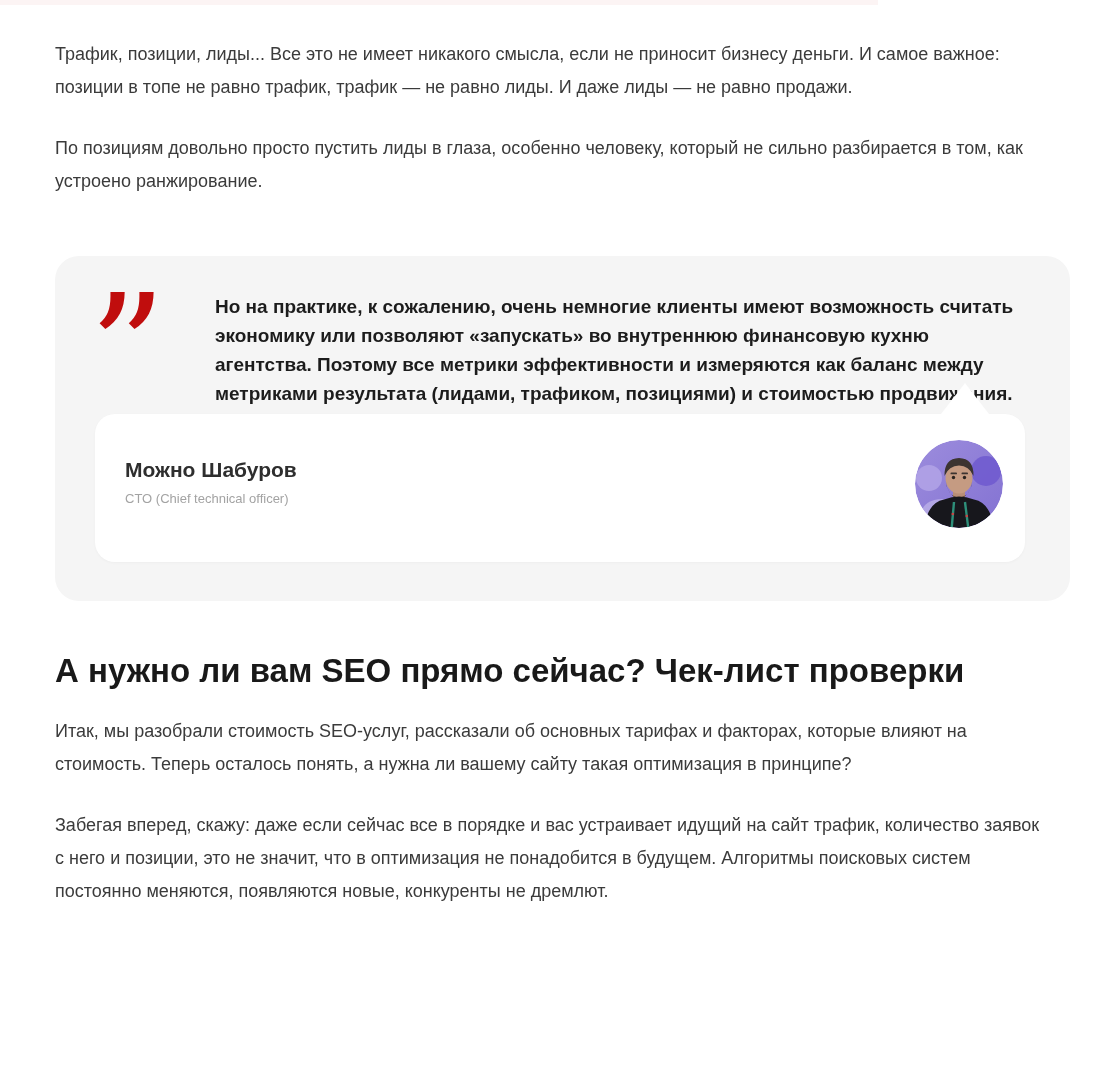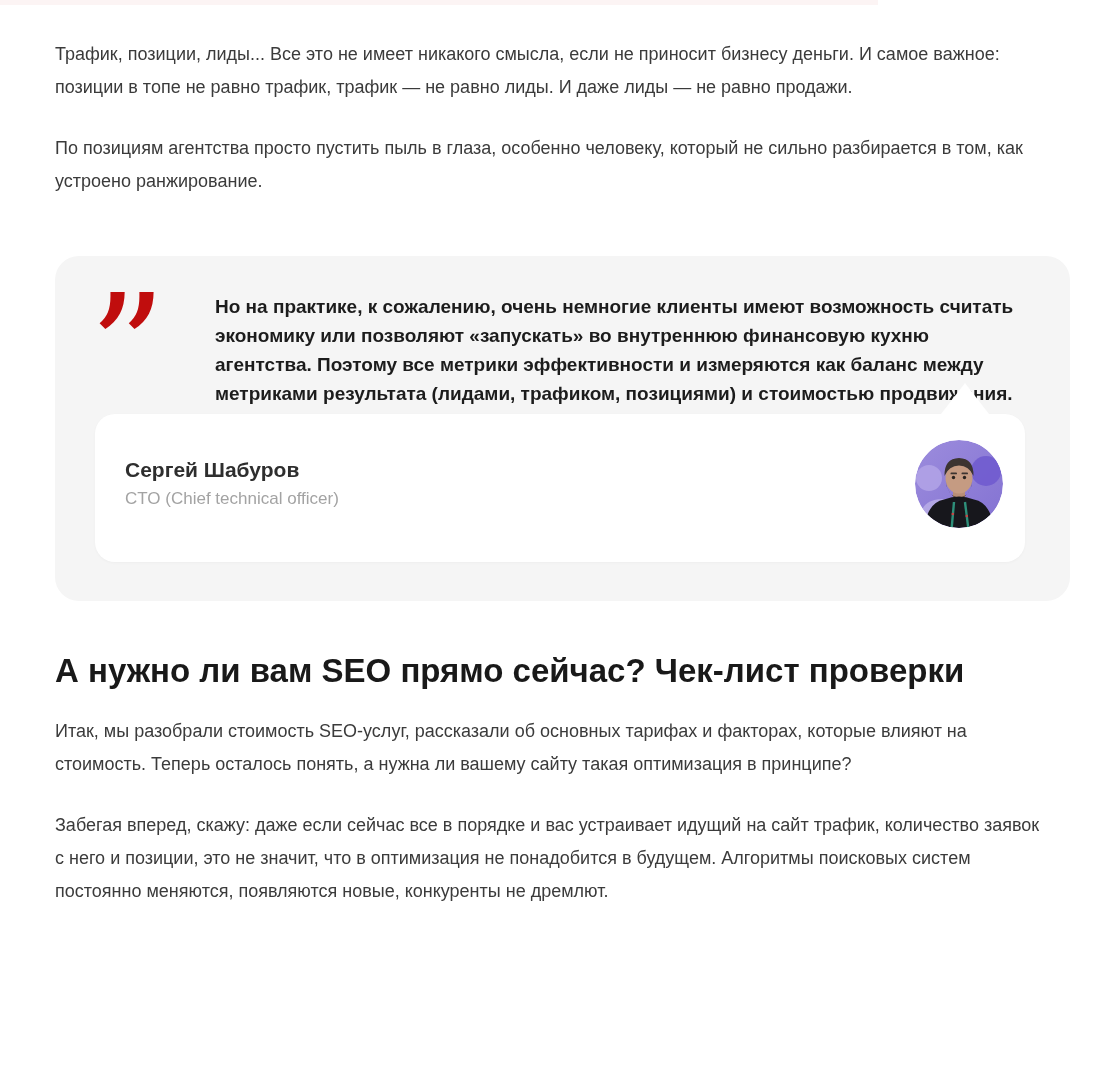--- a/index.html
+++ b/index.html
@@ -75,21 +75,21 @@
     border-bottom: 31px solid #ffffff;
   }
   .author-name {
     font-size: 21px;
     font-weight: bold;
     color: #2e2e2e;
     line-height: 24px;
   }
   .author-title {
     margin-top: 6px;
-    font-size: 17px;
+    font-size: 13px;
     color: #a3a3a3;
     line-height: 22px;
   }
   .avatar {
     position: absolute;
     top: 26px; right: 22px;
     width: 88px; height: 88px;
     border-radius: 50%;
     overflow: hidden;
   }
@@ -107,32 +107,32 @@
   .section-paragraphs .body-text:first-child { margin-top: 24px; }
 </style>
 </head>
 <body>
 
 <div class="top-strip"></div>
 
 <main class="article">
 
   <p class="body-text">Трафик, позиции, лиды... Все это не имеет никакого смысла, если не приносит бизнесу деньги. И самое важное: позиции в топе не равно трафик, трафик — не равно лиды. И даже лиды — не равно продажи.</p>
-  <p class="body-text">По позициям агентства просто пустить пыль в глаза, особенно человеку, который не сильно разбирается в том, как устроено ранжирование.</p>
+  <p class="body-text">По позициям довольно просто пустить лиды в глаза, особенно человеку, который не сильно разбирается в том, как устроено ранжирование.</p>
 
   <section class="quote-block">
     <span class="quote-icon">”</span>
 
     <div class="quote-text">
       <p>Но на практике, к сожалению, очень немногие клиенты имеют возможность считать экономику или позволяют «запускать» во внутреннюю финансовую кухню агентства. Поэтому все метрики эффективности и измеряются как баланс между метриками результата (лидами, трафиком, позициями) и стоимостью продвижения.</p>
     </div>
 
     <div class="author-card">
       <div class="speech-tail"></div>
-      <div class="author-name">Сергей Шабуров</div>
+      <div class="author-name">Можно Шабуров</div>
       <div class="author-title">CTO (Chief technical officer)</div>
 
       <div class="avatar">
         <svg width="88" height="88" viewBox="0 0 88 88" xmlns="http://www.w3.org/2000/svg">
           <defs>
             <linearGradient id="bg" x1="0" y1="0" x2="1" y2="1">
               <stop offset="0" stop-color="#9c8cdd"></stop>
               <stop offset="1" stop-color="#8372d2"></stop>
             </linearGradient>
             <clipPath id="clip">

